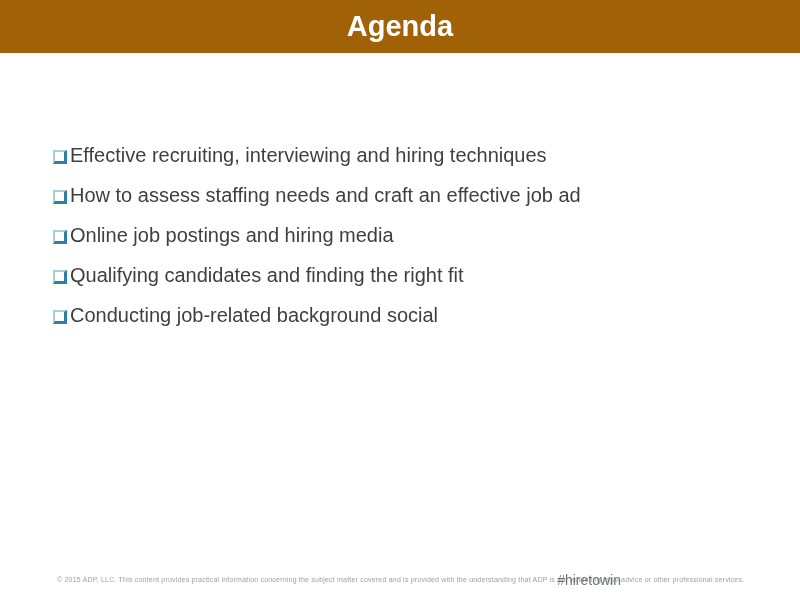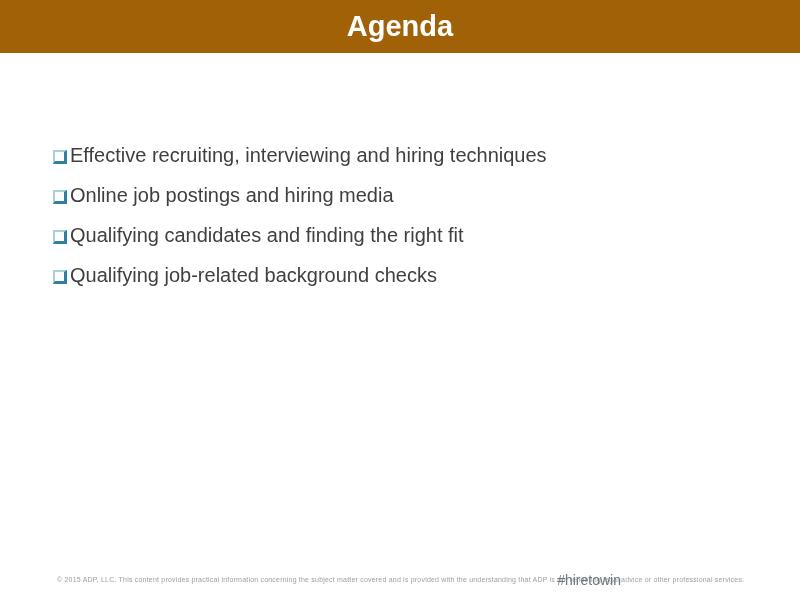--- a/index.html
+++ b/index.html
@@ -89,28 +89,32 @@
   <div class="slide-title">Agenda</div>
 </div>
 
 <ul class="agenda-list">
   <li class="agenda-item">
     <span class="checkbox-bullet"></span>
     <span>Effective recruiting, interviewing and hiring techniques</span>
   </li>
   <li class="agenda-item">
     <span class="checkbox-bullet"></span>
+    <span>How to assess staffing needs and craft an effective job ad</span>
+  </li>
+  <li class="agenda-item">
+    <span class="checkbox-bullet"></span>
     <span>Online job postings and hiring media</span>
   </li>
   <li class="agenda-item">
     <span class="checkbox-bullet"></span>
     <span>Qualifying candidates and finding the right fit</span>
   </li>
   <li class="agenda-item">
     <span class="checkbox-bullet"></span>
-    <span>Qualifying job-related background checks</span>
+    <span>Conducting job-related background social</span>
   </li>
 </ul>
 
 <div class="footer">
   <div class="disclaimer">© 2015 ADP, LLC. This content provides practical information concerning the subject matter covered and is provided with the understanding that ADP is not rendering legal advice or other professional services.</div>
   <div class="hashtag">#hiretowin</div>
 </div>
 
 </body></html>

